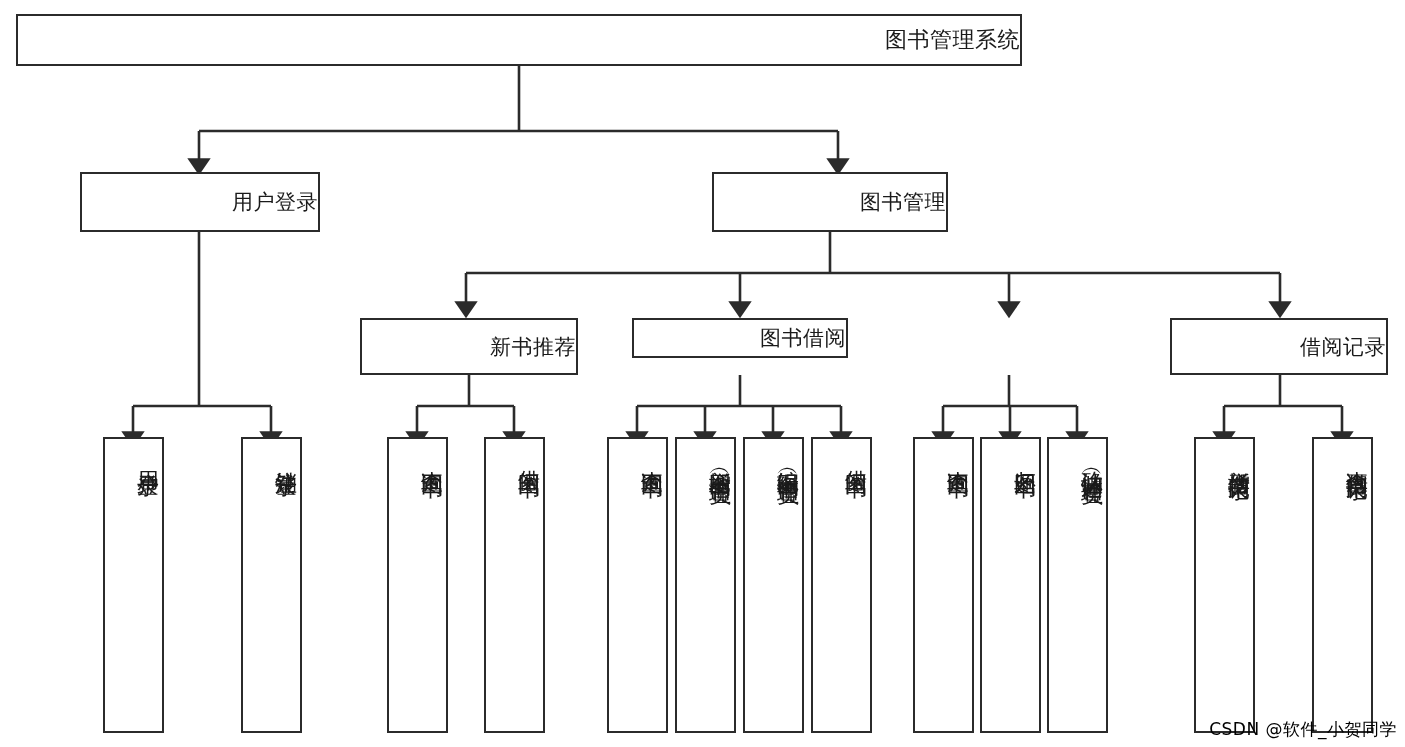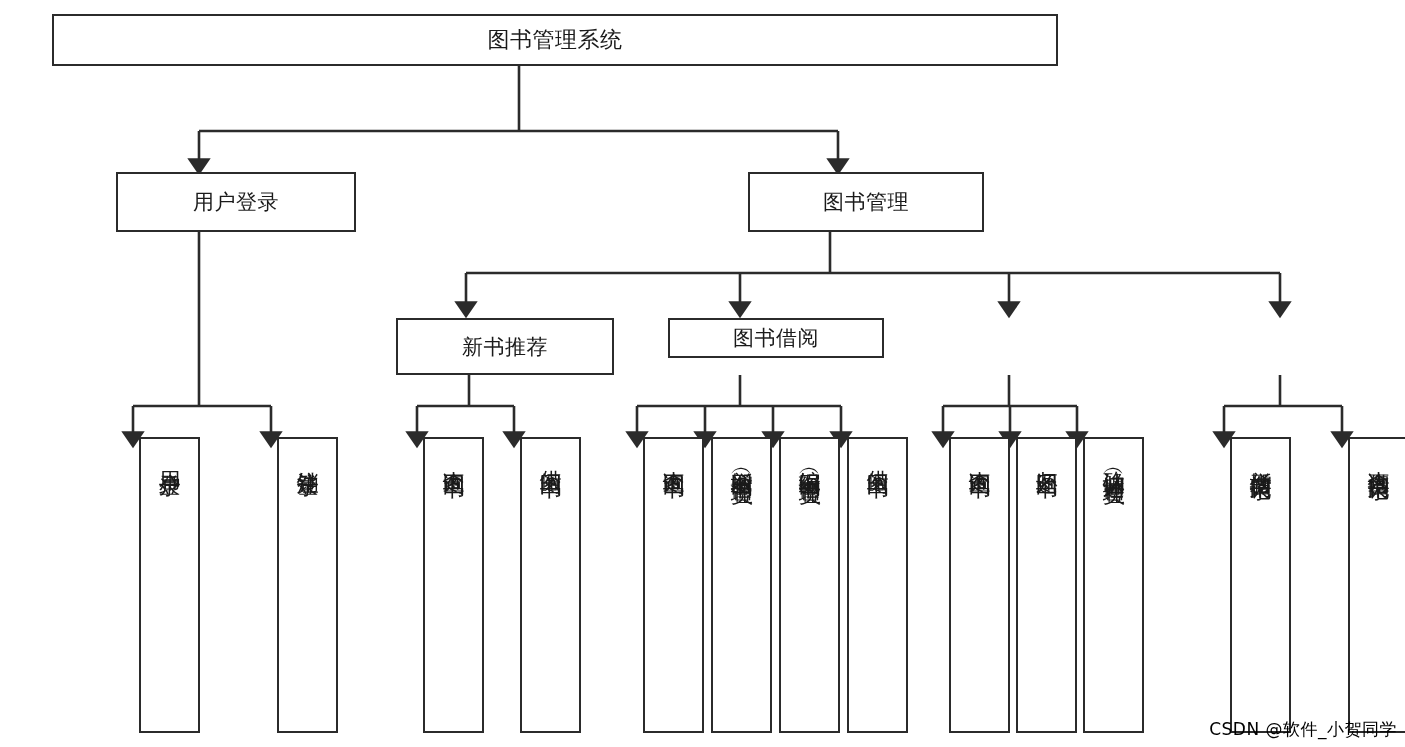--- a/index.html
+++ b/index.html
@@ -25,23 +25,22 @@
     height: 747px;
     pointer-events: none;
   }
   .node {
     position: absolute;
     box-sizing: border-box;
     border: 2.2px solid #2b2b2b;
     background: #ffffff;
     display: flex;
     align-items: center;
-    justify-content: center;
+    justify-content: flex-end;
     color: #1a1a1a;
-    margin-left: 36px;
   }
   .node-h {
     font-size: 21px;
     letter-spacing: 0.5px;
     white-space: nowrap;
   }
   .node-root {
     font-size: 22px;
   }
   .node-v {
@@ -132,20 +131,23 @@
   <div class="node node-h" style="left:712px; top:172px; width:236px; height:60px;">
     <span>图书管理</span>
   </div>
 
   <div class="node node-h" style="left:360px; top:318px; width:218px; height:57px;">
     <span>新书推荐</span>
   </div>
   <div class="node node-h" style="left:632px; top:318px; width:216px; height:40px;">
     <span>图书借阅</span>
   </div>
+  <div class="node node-h" style="left:1170px; top:318px; width:218px; height:57px;">
+    <span>借阅记录</span>
+  </div>
 
   <div class="node node-v" style="left:103px; top:437px; width:61px; height:296px;">
     <span class="vtext">用户登录</span>
   </div>
   <div class="node node-v" style="left:241px; top:437px; width:61px; height:296px;">
     <span class="vtext">注销登录</span>
   </div>
 
   <div class="node node-v" style="left:387px; top:437px; width:61px; height:296px;">
     <span class="vtext">查询图书</span>

